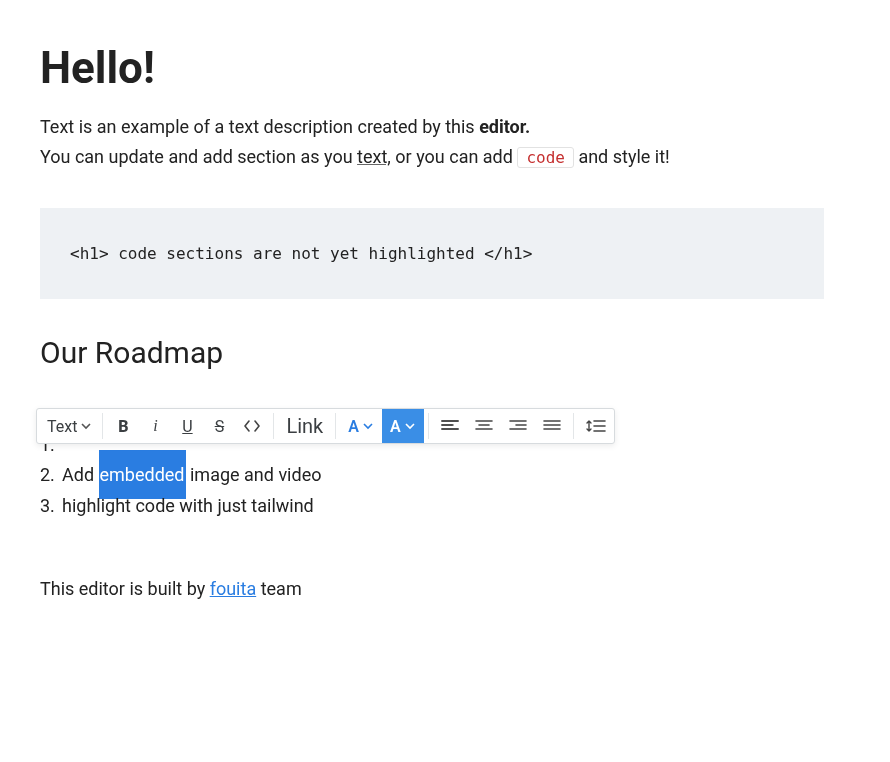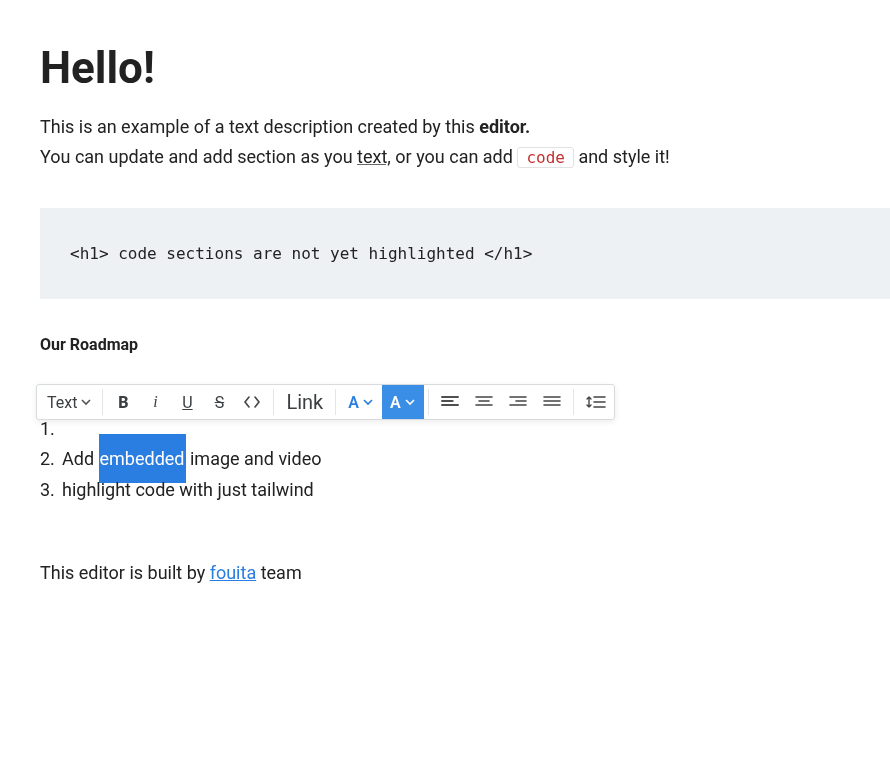--- a/index.html
+++ b/index.html
@@ -30,37 +30,37 @@
     color: #c53030;
     background: #fff;
     border: 1px solid #e2e2e2;
     border-radius: 3px;
     padding: 0 8px;
   }
   .code-block {
     background: #eef1f4;
     margin: 36px 0 36px 0;
     padding: 36px 30px;
-    width: 850px;
+    width: 784px;
     font-family: ui-monospace, SFMono-Regular, Menlo, Consolas, monospace;
     font-size: 16px;
     color: #222;
     white-space: pre;
   }
   h2.section {
-    font-size: 16px;
-    font-weight: 700;
+    font-size: 30px;
+    font-weight: 400;
     margin-top: 36px;
   }
 
   
   .toolbar {
     position: absolute;
     left: 36px;
-    top: 384px;
+    top: 408px;
     background: #fff;
     border: 1px solid #d7dbde;
     border-radius: 3px;
     box-shadow: 0 2px 6px rgba(0,0,0,.08);
     display: flex;
     align-items: stretch;
     height: 36px;
     padding: 0;
     z-index: 10;
   }
@@ -110,21 +110,21 @@
   .footer-line { margin-top: 56px; font-size: 18px; }
   .footer-link { color: #2a7de1; text-decoration: underline; }
 </style>
 </head>
 <body>
 
 <div class="content">
   <h1 class="title">Hello!</h1>
 
   <p class="para">
-    <span>This is an example of a text description created by this </span><strong>editor.</strong>
+    <span>Text is an example of a text description created by this </span><strong>editor.</strong>
   </p>
   <p class="para">
     <span>You can update and add section as you </span><span class="link-underline">text,</span><span> or you can add </span> <code class="inline">code</code> <span> and style it!</span>
   </p>
 
   <div class="code-block">&lt;h1&gt; code sections are not yet highlighted &lt;/h1&gt;</div>
 
   <h2 class="section">Our Roadmap</h2>
 
   <div class="ordered-list">

